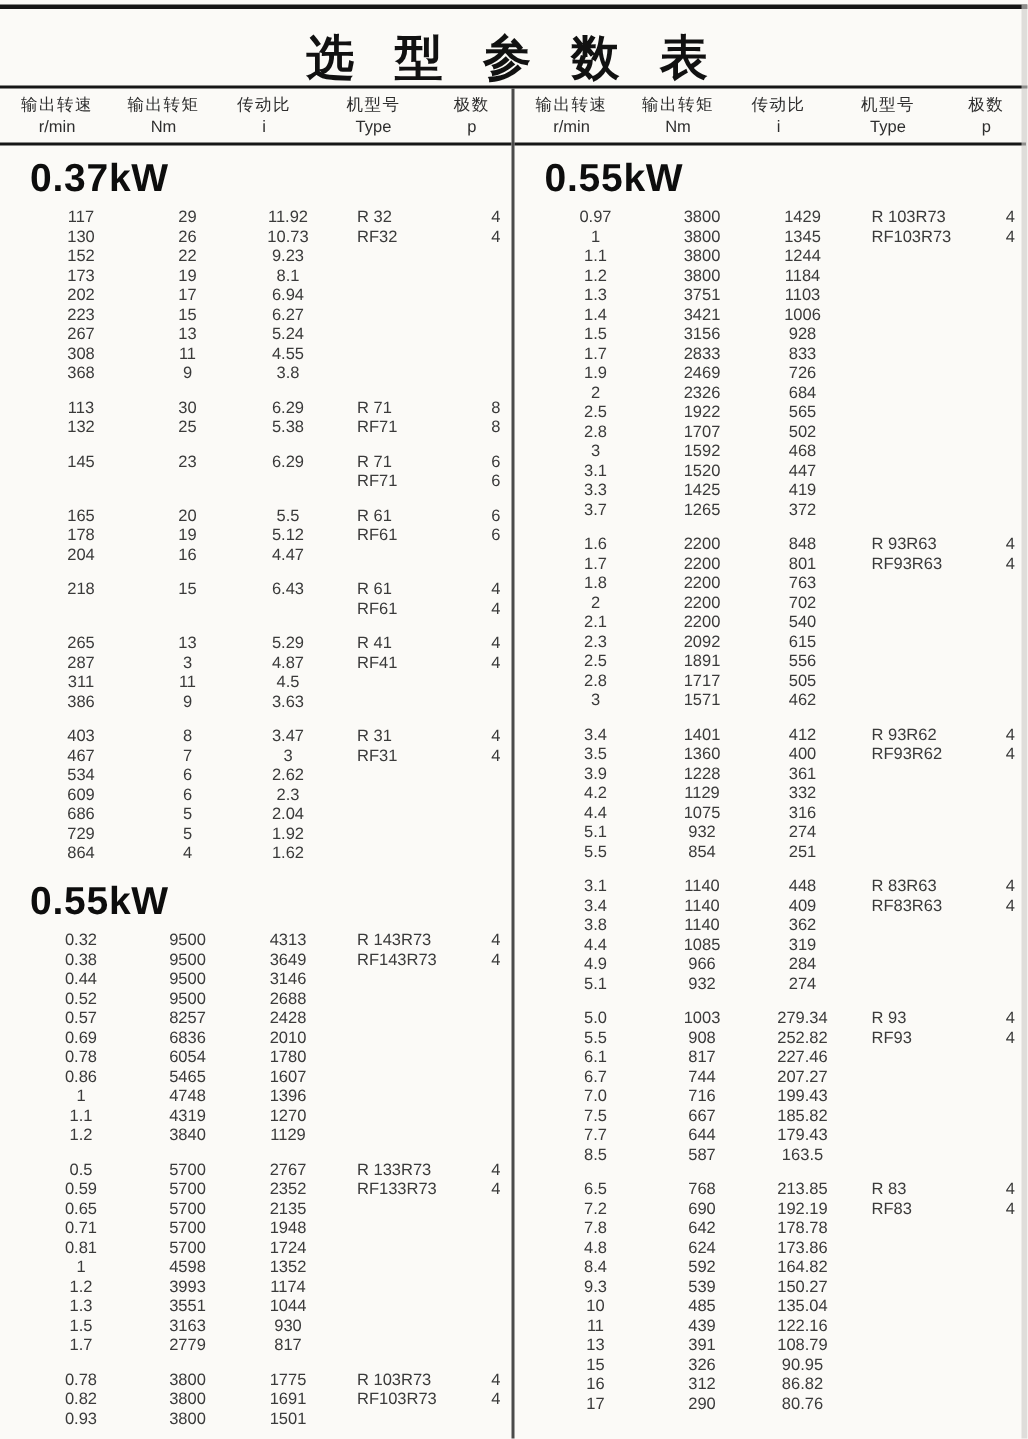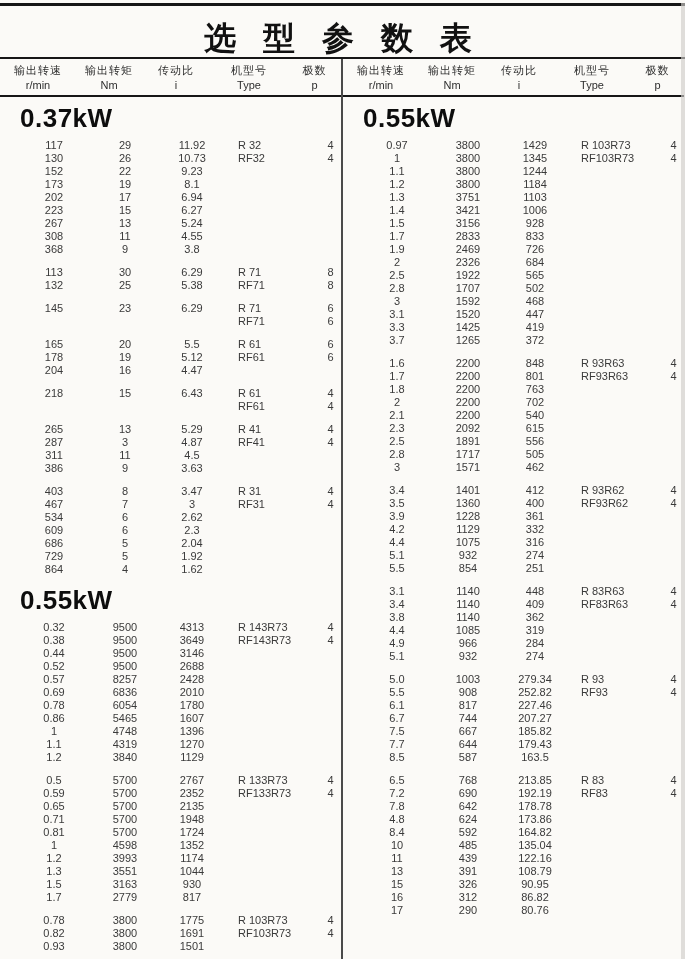--- a/index.html
+++ b/index.html
@@ -810,20 +810,27 @@
               <div class="cell c4"></div>
             </div>
             <div class="row">
               <div class="cell c0">6.7</div>
               <div class="cell c1">744</div>
               <div class="cell c2">207.27</div>
               <div class="cell c3"></div>
               <div class="cell c4"></div>
             </div>
             <div class="row">
+              <div class="cell c0">7.0</div>
+              <div class="cell c1">716</div>
+              <div class="cell c2">199.43</div>
+              <div class="cell c3"></div>
+              <div class="cell c4"></div>
+            </div>
+            <div class="row">
               <div class="cell c0">7.5</div>
               <div class="cell c1">667</div>
               <div class="cell c2">185.82</div>
               <div class="cell c3"></div>
               <div class="cell c4"></div>
             </div>
             <div class="row">
               <div class="cell c0">7.7</div>
               <div class="cell c1">644</div>
               <div class="cell c2">179.43</div>
@@ -864,20 +871,27 @@
               <div class="cell c0">4.8</div>
               <div class="cell c1">624</div>
               <div class="cell c2">173.86</div>
               <div class="cell c3"></div>
               <div class="cell c4"></div>
             </div>
             <div class="row">
               <div class="cell c0">8.4</div>
               <div class="cell c1">592</div>
               <div class="cell c2">164.82</div>
+              <div class="cell c3"></div>
+              <div class="cell c4"></div>
+            </div>
+            <div class="row">
+              <div class="cell c0">9.3</div>
+              <div class="cell c1">539</div>
+              <div class="cell c2">150.27</div>
               <div class="cell c3"></div>
               <div class="cell c4"></div>
             </div>
             <div class="row">
               <div class="cell c0">10</div>
               <div class="cell c1">485</div>
               <div class="cell c2">135.04</div>
               <div class="cell c3"></div>
               <div class="cell c4"></div>
             </div>

